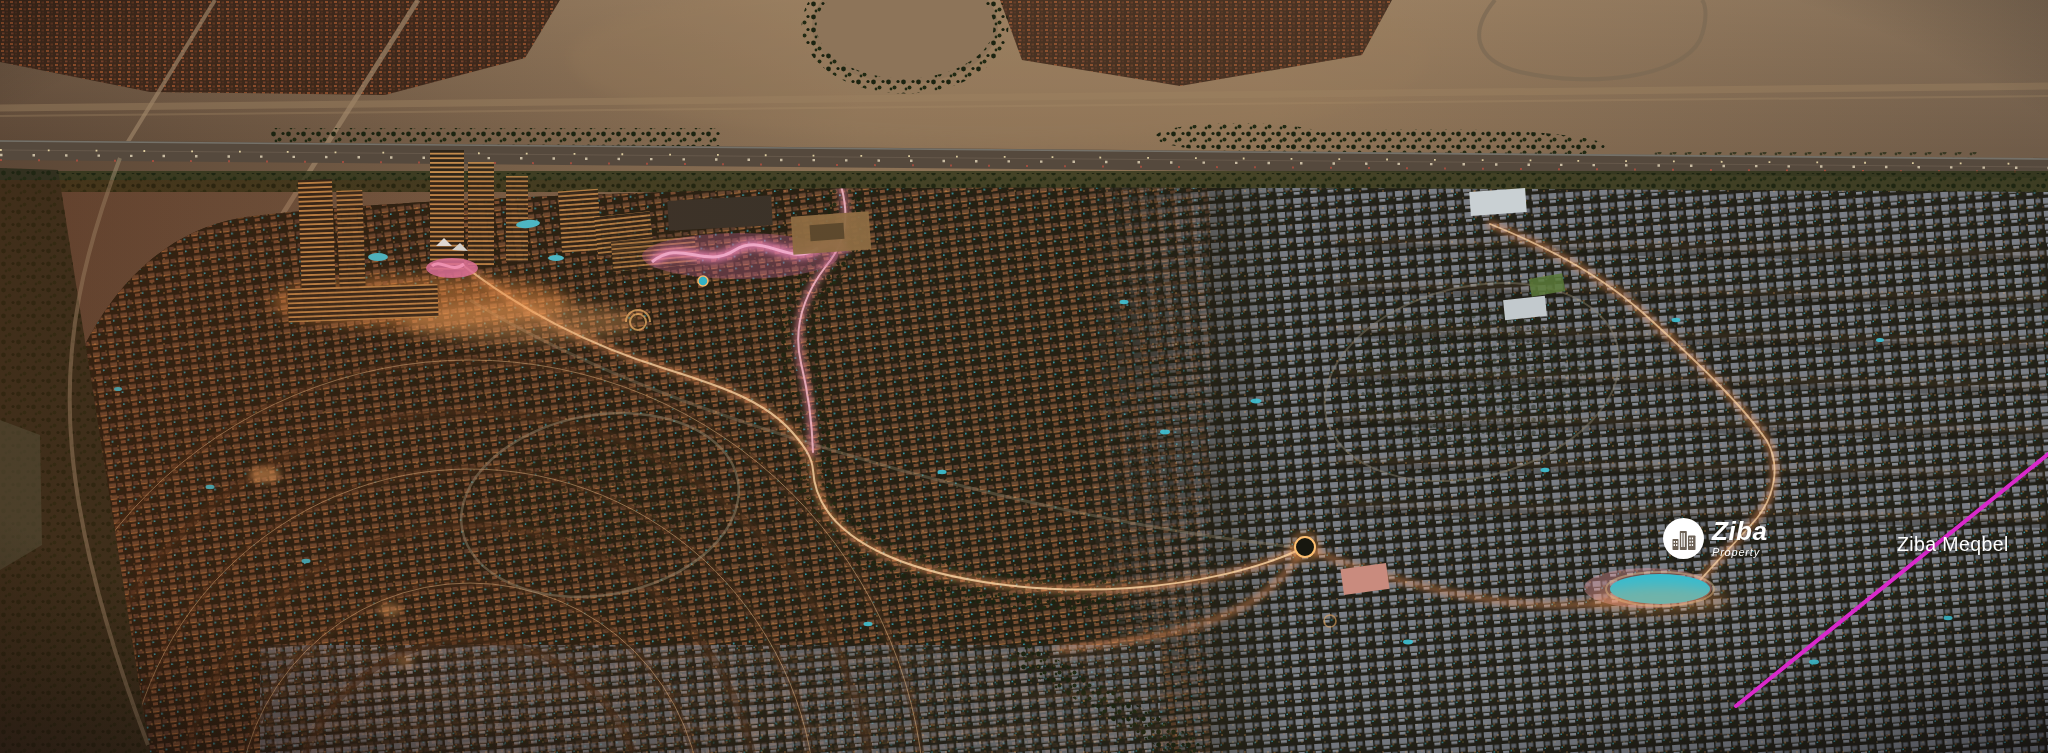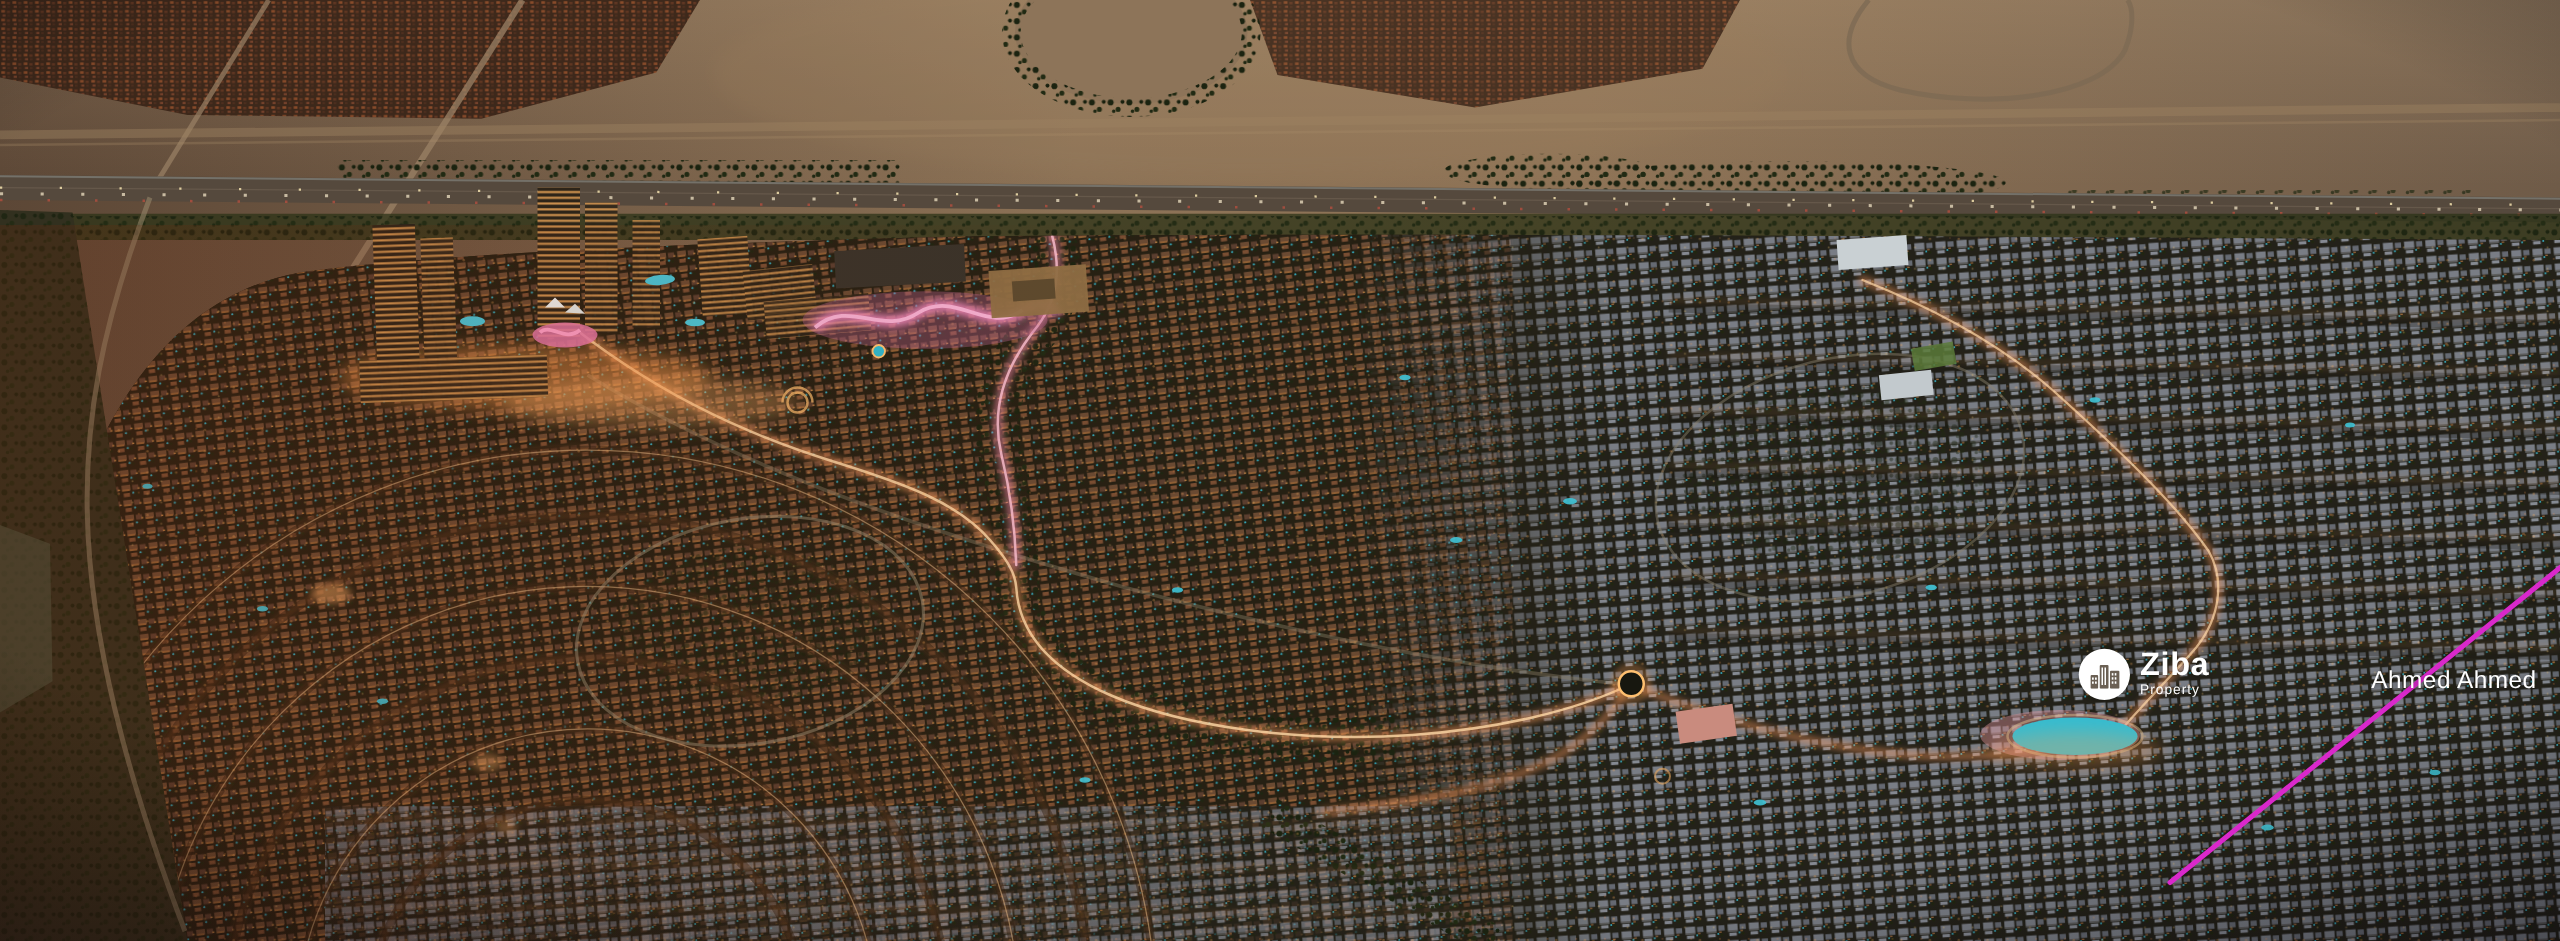--- a/index.html
+++ b/index.html
@@ -1,21 +1,21 @@
 <!DOCTYPE html>
 <html><head>
 <meta charset="utf-8">
 <style>
   html,body{margin:0;padding:0;background:#000;}
   body{width:2048px;height:753px;overflow:hidden;position:relative;
        font-family:"Liberation Sans",sans-serif;}
   .stage{position:absolute;left:0;top:0;width:2048px;height:753px;overflow:hidden;}
   svg.scene{position:absolute;left:0;top:0;display:block;}
   
-  .logo{position:absolute;left:1663px;top:518px;display:flex;align-items:center;gap:8px;}
+  .logo{position:absolute;left:1663px;top:518px;display:flex;align-items:flex-start;gap:8px;font-style:italic;}
   .logo-circle{width:41px;height:41px;border-radius:50%;background:#ffffff;
                display:flex;align-items:center;justify-content:center;
                box-shadow:0 1px 4px rgba(0,0,0,.25);}
   .logo-text{display:flex;flex-direction:column;color:#fff;margin-top:1px;}
   .logo-name{font-size:26px;font-weight:700;line-height:24px;letter-spacing:.5px;
              text-shadow:0 1px 3px rgba(0,0,0,.35);}
   .logo-sub{font-size:11px;font-weight:300;line-height:18px;letter-spacing:.8px;
             text-shadow:0 1px 3px rgba(0,0,0,.35);}
   .agent{position:absolute;left:1897px;top:533px;color:#fff;font-size:19.5px;
          font-weight:500;letter-spacing:.4px;white-space:nowrap;
@@ -357,17 +357,17 @@
             <rect x="19.8" y="16.1" width="1.3" height="1.9"></rect>
       </g>
     </svg>
   </div>
   <div class="logo-text">
     <span class="logo-name">Ziba</span>
     <span class="logo-sub">Property</span>
   </div>
 </div>
 
-<div class="agent">Ahmed Ahmed</div>
+<div class="agent">Ziba Meqbel</div>
 
 <div class="caption">AT HOME IS YOUR</div>
 
 </div>
 
 </body></html>

